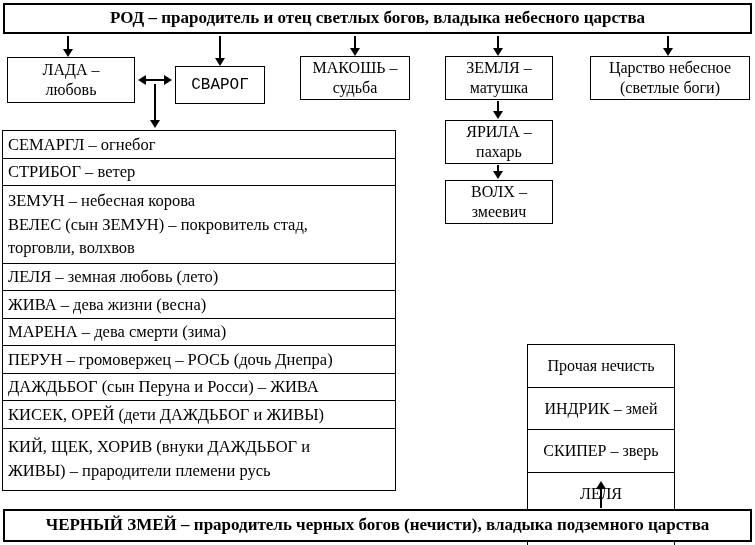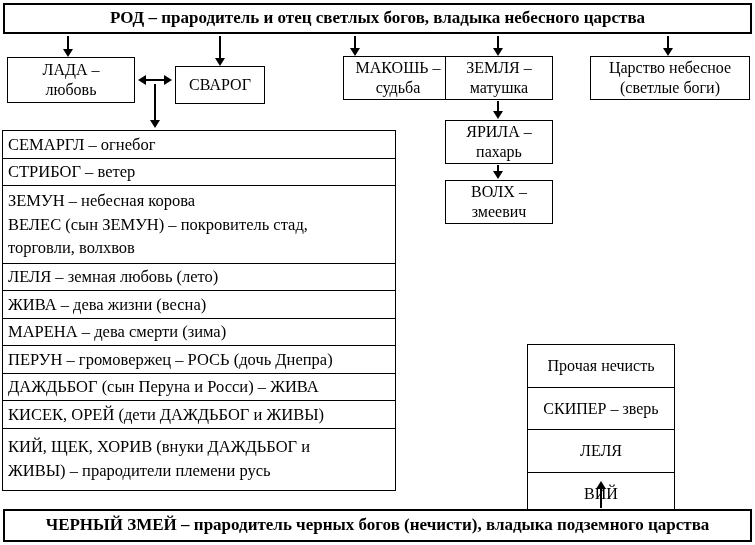--- a/index.html
+++ b/index.html
@@ -60,22 +60,22 @@
   <div class="banner" style="left:3px; top:3px; width:749px; height:31px;">РОД – прародитель и отец светлых богов, владыка небесного царства</div>
 
   <div class="arrow-down" style="left:67px; top:36px; height:13px;"></div>
   <div class="arrow-down" style="left:219px; top:36px; height:22px;"></div>
   <div class="arrow-down" style="left:354px; top:36px; height:12px;"></div>
   <div class="arrow-down" style="left:497px; top:36px; height:12px;"></div>
   <div class="arrow-down" style="left:667px; top:36px; height:12px;"></div>
 
   <div class="box" style="left:7px; top:57px; width:128px; height:46px;">ЛАДА –
 любовь</div>
-  <div class="box" style="left:175px; top:66px; width:90px; height:38px;">СВАРОГ</div>
-  <div class="box" style="left:300px; top:56px; width:110px; height:44px;margin-left:43px;">МАКОШЬ –
+  <div class="box" style="left:175px; top:66px; width:90px; height:38px;font-family:Liberation Mono, monospace;">СВАРОГ</div>
+  <div class="box" style="left:300px; top:56px; width:110px; height:44px;">МАКОШЬ –
 судьба</div>
   <div class="box" style="left:445px; top:56px; width:108px; height:44px;">ЗЕМЛЯ –
 матушка</div>
   <div class="box" style="left:590px; top:56px; width:160px; height:44px;">Царство небесное
 (светлые боги)</div>
 
   <div class="arrow-lr" style="left:146px; top:79px; width:18px;"></div>
   <div class="arrow-down" style="left:154px; top:84px; height:36px;"></div>
 
   <div class="arrow-down" style="left:497px; top:101px; height:10px;"></div>
@@ -96,20 +96,21 @@
     <div class="tbl-row h29">МАРЕНА – дева смерти (зима)</div>
     <div class="tbl-row h29">ПЕРУН – громовержец – РОСЬ (дочь Днепра)</div>
     <div class="tbl-row h29">ДАЖДЬБОГ (сын Перуна и Росси) – ЖИВА</div>
     <div class="tbl-row h29">КИСЕК, ОРЕЙ (дети ДАЖДЬБОГ и ЖИВЫ)</div>
     <div class="tbl-row h63">КИЙ, ЩЕК, ХОРИВ (внуки ДАЖДЬБОГ и
 ЖИВЫ) – прародители племени русь</div>
   </div>
 
   <div class="tbl" style="left:527px; top:344px; width:148px;">
     <div class="tbl-row h28 center-row">Прочая нечисть</div>
+    <div class="tbl-row h28 center-row">ИНДРИК – змей</div>
     <div class="tbl-row h28 center-row">СКИПЕР – зверь</div>
     <div class="tbl-row h28 center-row">ЛЕЛЯ</div>
     <div class="tbl-row h28 center-row">ВИЙ</div>
   </div>
 
   <div class="arrow-up" style="left:600px; top:489px; height:19px;"></div>
 
   <div class="banner" style="left:3px; top:509px; width:749px; height:33px;">ЧЕРНЫЙ ЗМЕЙ – прародитель черных богов (нечисти), владыка подземного царства</div>
 
 </div>

